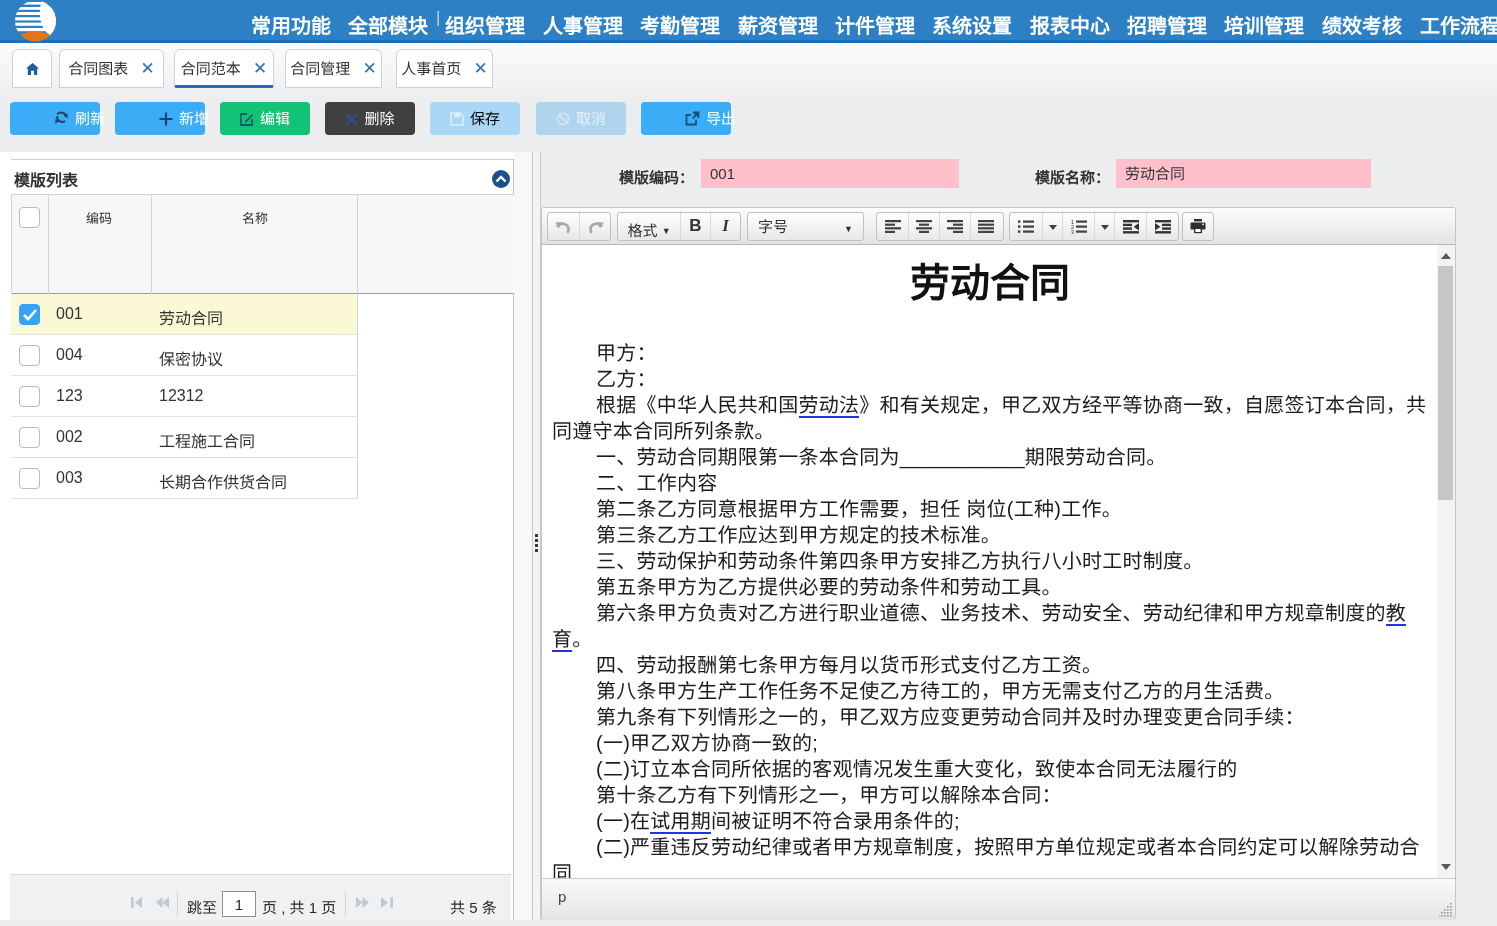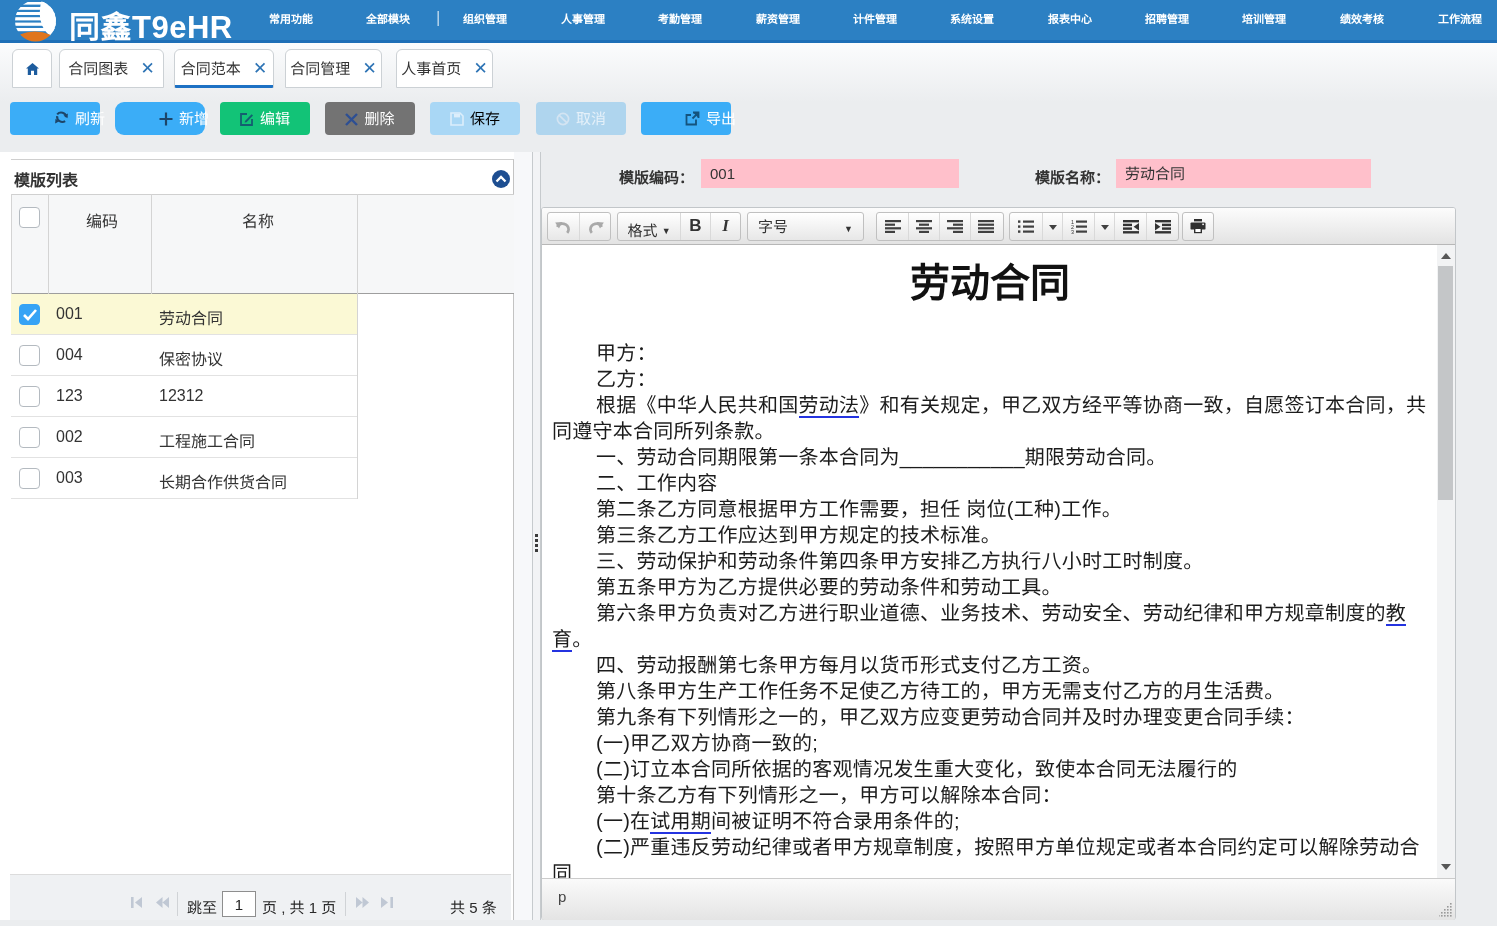--- a/index.html
+++ b/index.html
@@ -2,45 +2,45 @@
 <html lang="zh-CN"><head>
 <meta charset="utf-8">
 <style>
 * { margin:0; padding:0; box-sizing:border-box; }
 html,body { width:1497px; height:926px; overflow:hidden; }
 body { font-family:"Liberation Sans", sans-serif; background:#ebedef; position:relative; color:#333; }
 
 
 #topbar { position:absolute; left:0; top:0; width:1497px; height:43px; background:#2c80c3; border-bottom:3px solid #1e6fb7; }
 #logo-text { position:absolute; left:69px; top:2px; font-size:31px; font-weight:700; color:#fff; letter-spacing:0.5px; }
-.nav-item { position:absolute; top:10px; transform:translateX(-50%); color:#fff; font-size:11px; font-weight:700; white-space:nowrap; }
+.nav-item { position:absolute; top:10px; transform:translateX(-50%); color:#fff; font-size:20px; font-weight:700; white-space:nowrap; }
 .nav-sep { position:absolute; top:8px; color:#bed9ee; font-size:17px; font-weight:400; }
 
 
 #tabbar { position:absolute; left:0; top:43px; width:1497px; height:59px; background:linear-gradient(#fbfcfd, #ebedef); }
 .tab { position:absolute; top:6px; height:39px; background:#fff; border:1px solid #ccd1d5; border-radius:6px 6px 0 0; font-size:15px; color:#333; text-align:center; line-height:37px; white-space:nowrap; }
 .tab .x { color:#2e74b5; font-weight:400; font-size:17px; margin-left:12px; }
 .tab-active-line { position:absolute; left:0; bottom:-1px; height:3px; width:100%; background:#1d71c4; border-radius:0 0 1px 1px; }
 
 
 .btn { position:absolute; top:102px; width:90px; height:33px; border-radius:4px; color:#fff; font-size:15px; text-align:center; line-height:33px; white-space:nowrap; }
 .btn svg { vertical-align:-2px; margin-right:6px; }
 .b-blue { background:#3badf7;padding-left:44px; }
 .b-green { background:#12c377; }
-.b-red { background:#737373; }
+.b-red { background:#404040; }
 .b-dblue { background:#a9d7f5; color:#000000; }
 .b-dgrey { background:#afd5ee; color:#e4f0f9; }
 
 
 #lpanel { position:absolute; left:0; top:152px; width:514px; height:768px; background:#fff; }
 #lpanel-border { position:absolute; left:11px; top:7px; width:503px; height:761px; border-top:1px solid #cfcfcf; border-right:1px solid #c3c3c3; }
 #lp-title { position:absolute; left:14px; top:15px; font-size:16px; font-weight:700; color:#333; }
 #lp-collapse { position:absolute; left:492px; top:18px; }
 #thead { position:absolute; left:11px; top:42px; width:503px; height:100px; background:#f6f7f8; border-top:1px solid #d0d0d0; border-bottom:1px solid #9e9e9e; }
-#thead .h-label { position:absolute; top:13px; font-size:16px; color:#333; }
+#thead .h-label { position:absolute; top:13px; font-size:13px; color:#333; }
 .vline { position:absolute; width:1px; background:#d4d4d4; }
 .row { position:absolute; left:11px; width:346px; height:41px; border-bottom:1px solid #e2e2e2; background:#fff; font-size:16px; }
 .row.sel { background:#fbf9d5; }
 .row .c1 { position:absolute; left:45px; top:11px; }
 .row .c2 { position:absolute; left:148px; top:11px; }
 .cb { position:absolute; width:21px; height:21px; background:#fff; border:1px solid #b4bac0; border-radius:4px; }
 .cb.on { background:#36a3f5; border-color:#36a3f5; }
 .cb.on svg { position:absolute; left:3px; top:4px; }
 
 
@@ -95,21 +95,20 @@
         <rect x="0" y="7" width="45" height="2.8"></rect>
         <rect x="0" y="12" width="45" height="3.0"></rect>
         <rect x="0" y="17.2" width="45" height="3.2"></rect>
         <rect x="0" y="22.6" width="45" height="3.2"></rect>
         <rect x="0" y="28" width="45" height="3.2"></rect>
       </g>
       <path d="M29 -1 Q25.5 10 27.5 20 Q29.5 30.5 38 36.5 Q46 29 46 19 Q46 5 29 -1 Z" fill="#fff"></path>
       <path d="M7 34.5 Q22 28.5 38 35 Q30 43 22 43 Q14 43 7 34.5 Z" fill="#e0751c"></path>
     </g>
   </svg>
-  <div id="logo-text">同鑫T9eHR</div>
   <div class="nav-item" style="left:291px">常用功能</div>
   <div class="nav-item" style="left:388px">全部模块</div>
   <div class="nav-sep" style="left:436px">|</div>
   <div class="nav-item" style="left:485px">组织管理</div>
   <div class="nav-item" style="left:583px">人事管理</div>
   <div class="nav-item" style="left:680px">考勤管理</div>
   <div class="nav-item" style="left:778px">薪资管理</div>
   <div class="nav-item" style="left:875px">计件管理</div>
   <div class="nav-item" style="left:972px">系统设置</div>
   <div class="nav-item" style="left:1070px">报表中心</div>
@@ -131,21 +130,21 @@
   <div class="tab" style="left:396px;width:97px;">人事首页<span class="x">✕</span></div>
 </div>
 
 <div class="btn b-blue" style="left:10px;">
   <svg width="15" height="15" viewBox="0 0 15 15">
       <path d="M3.2 3.4 A5.3 5.3 0 0 1 12.4 6.0" stroke="#1d4569" stroke-width="2.1" fill="none"></path>
       <path d="M11.8 8.9 A5.3 5.3 0 0 1 2.6 6.6" stroke="#1d4569" stroke-width="2.1" fill="none" transform="rotate(18 7.5 7.5)"></path>
       <path d="M13.9 2.6 L13.5 7.2 L9.6 4.8 Z" fill="#1d4569"></path>
       <path d="M1.1 12.4 L1.5 7.8 L5.4 10.2 Z" fill="#1d4569"></path>
     </svg>刷新</div>
-<div class="btn b-blue" style="left:115px;border-radius:9px;">
+<div class="btn b-blue" style="left:115px;">
   <svg width="14" height="14" viewBox="0 0 14 14">
       <path d="M7 0.5 V13.5 M0.5 7 H13.5" stroke="#1d4569" stroke-width="2.2"></path>
     </svg>新增</div>
 <div class="btn b-green" style="left:220px;">
   <svg width="14" height="14" viewBox="0 0 14 14">
       <path d="M12 7 V13 H1 V2 H7" stroke="#155e70" stroke-width="1.8" fill="none"></path>
       <path d="M5 9 L11.6 2.2 L13 3.6 L6.5 10.2 L4.6 10.6 Z" fill="#155e70"></path>
     </svg>编辑</div>
 <div class="btn b-red" style="left:325px;">
   <svg width="13" height="13" viewBox="0 0 13 13">

